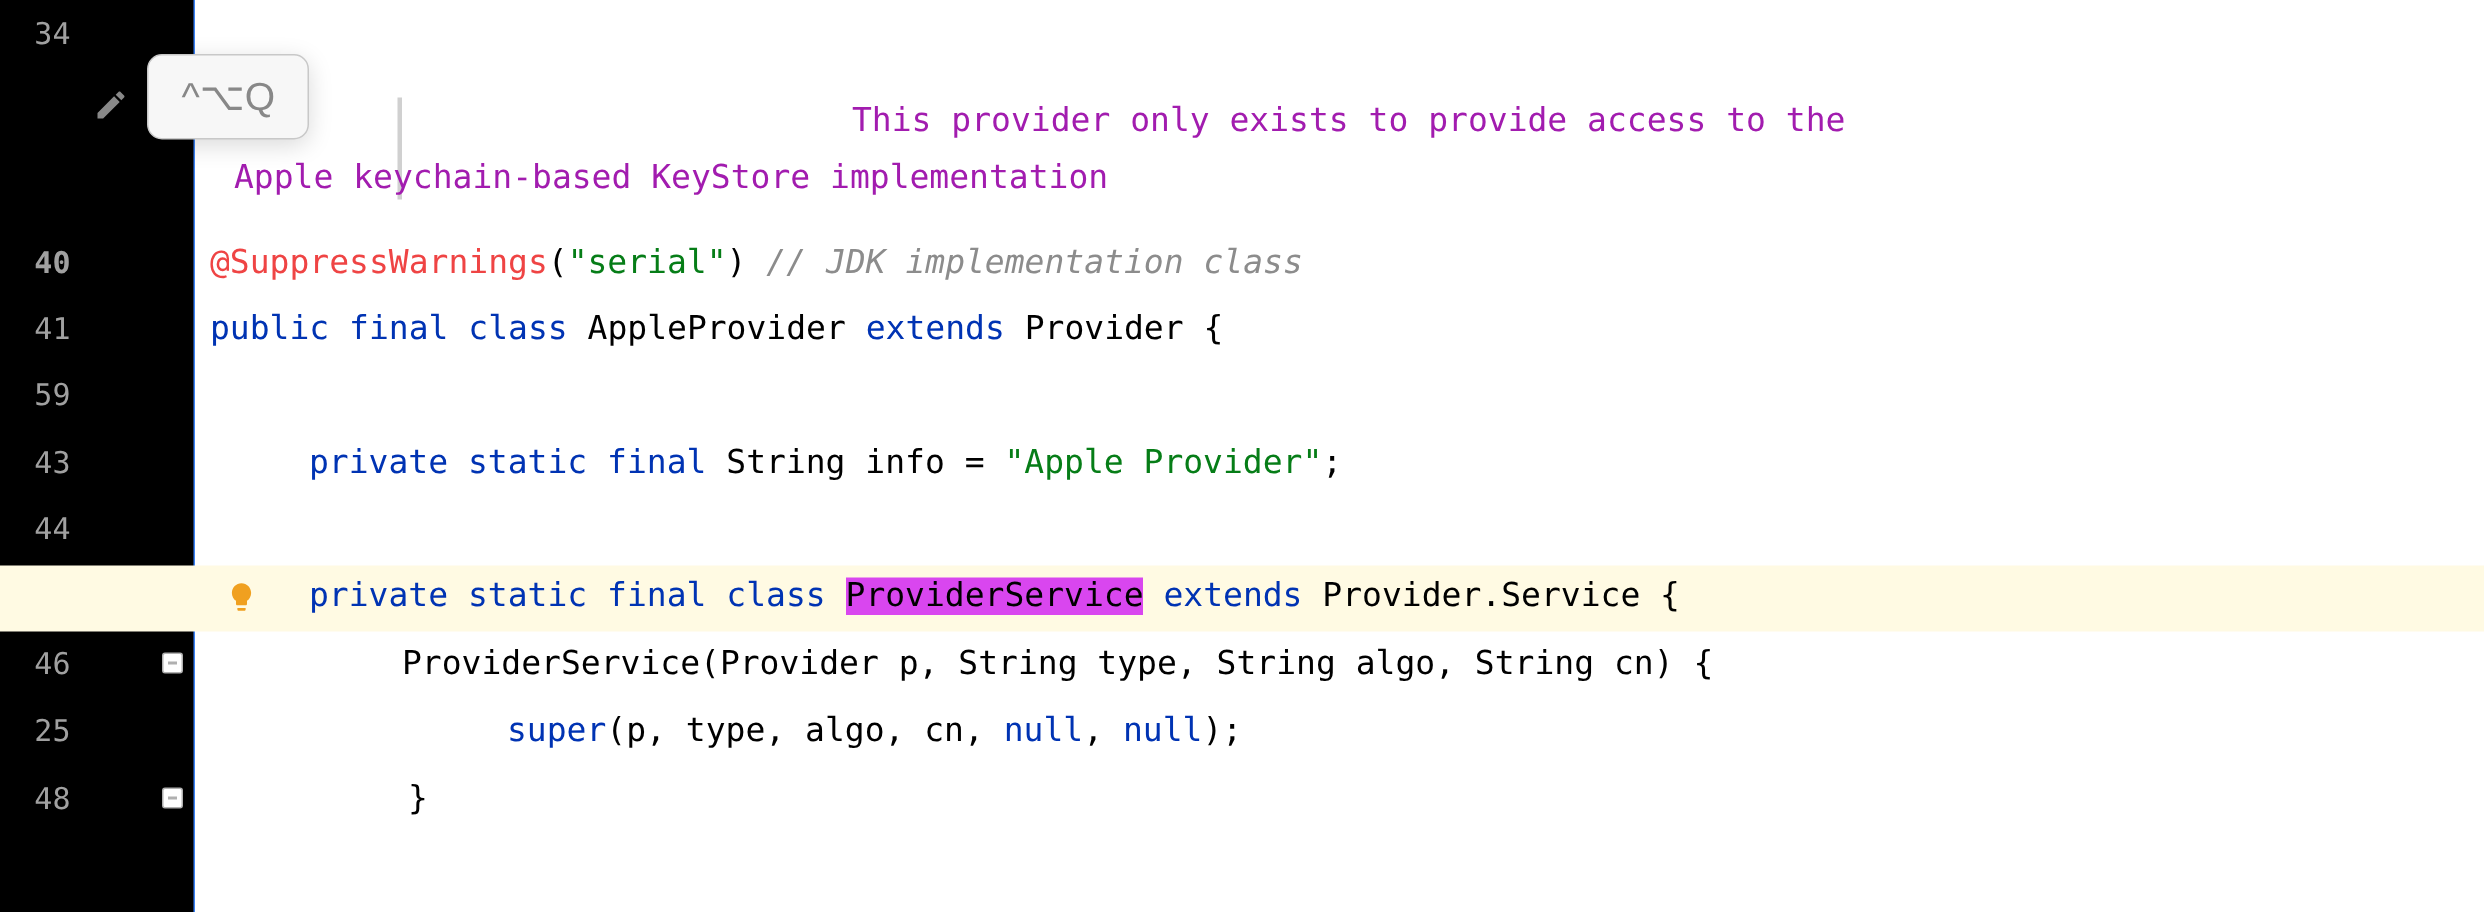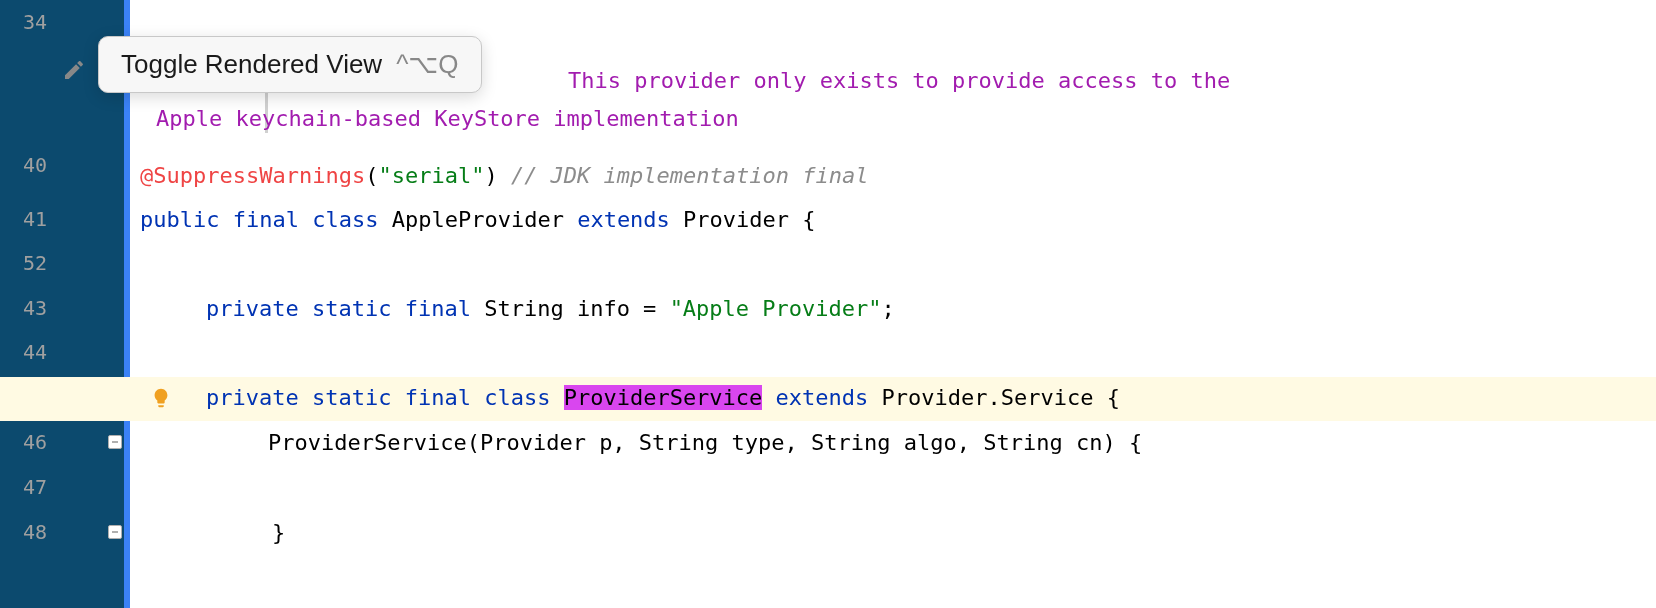--- a/index.html
+++ b/index.html
@@ -15,22 +15,22 @@
       width: 1656px;
       height: 608px;
       overflow: hidden;
     }
     .gutter {
       position: absolute;
       left: 0;
       top: 0;
       width: 130px;
       height: 100%;
-      background: #0c4a6e;
-      border-right: 6px solid #3b82f6;
+      background: #000000;
+      border-right: 1px solid #3b82f6;
       padding-left: 32px;
     }
     .line-numbers {
       position: absolute;
       left: 0;
       top: 0;
       width: 55px;
       height: 100%;
     }
     .line-number {
@@ -145,28 +145,28 @@
     .normal-text {
       color: #000000;
     }
   </style>
 </head>
 <body>
 
 <div class="gutter">
   <div class="line-numbers">
     <div class="line-number" style="top: 10px;">34</div>
-    <div class="line-number" style="top: 153px;">40</div>
+    <div class="line-number" style="top: 163px; font-weight: bold;">40</div>
     <div class="line-number" style="top: 207px; margin-left: 12px;">41</div>
-    <div class="line-number" style="top: 251px;">52</div>
+    <div class="line-number" style="top: 251px;">59</div>
     <div class="line-number" style="top: 296px;">43</div>
     <div class="line-number" style="top: 340px;">44</div>
     <div class="line-number" style="top: 385px;">45</div>
     <div class="line-number" style="top: 430px;">46</div>
-    <div class="line-number" style="top: 475px;">47</div>
+    <div class="line-number" style="top: 475px;">25</div>
     <div class="line-number" style="top: 520px;">48</div>
   </div>
 
   <div class="fold-marker" style="top: 390px;">
     <div class="fold-square"></div>
   </div>
   <div class="fold-marker" style="top: 435px;">
     <div class="fold-square"></div>
   </div>
   <div class="fold-marker" style="top: 525px;">
@@ -187,30 +187,30 @@
     <path d="M9 21c0 .55.45 1 1 1h4c.55 0 1-.45 1-1v-1H9v1zm3-19C8.14 2 5 5.14 5 9c0 2.38 1.19 4.47 3 5.74V17c0 .55.45 1 1 1h6c.55 0 1-.45 1-1v-2.26c1.81-1.27 3-3.36 3-5.74 0-3.86-3.14-7-7-7z" fill="#f0a020"></path>
   </svg>
 </div>
 
 <div class="code-area">
   <div class="javadoc-left-border" style="top: 65px; height: 68px;"></div>
 
   <div class="code-line javadoc" style="top: 68px; left: 438px;">This provider only exists to provide access to the</div>
   <div class="code-line javadoc" style="top: 106px; left: 26px;">Apple keychain-based KeyStore implementation</div>
 
-  <div class="code-line" style="top: 163px; left: 10px;"><span class="annotation">@SuppressWarnings</span><span class="normal-text">(</span><span class="string">"serial"</span><span class="normal-text">)</span><span class="comment"> // JDK implementation final</span></div>
+  <div class="code-line" style="top: 163px; left: 10px;"><span class="annotation">@SuppressWarnings</span><span class="normal-text">(</span><span class="string">"serial"</span><span class="normal-text">)</span><span class="comment"> // JDK implementation class</span></div>
 
   <div class="code-line" style="top: 207px; left: 10px;"><span class="keyword">public</span><span> </span><span class="keyword">final</span><span> </span><span class="keyword">class</span><span class="normal-text"> AppleProvider </span><span class="keyword">extends</span><span class="normal-text"> Provider {</span></div>
 
   <div class="code-line" style="top: 296px; left: 76px;"><span class="keyword">private</span><span> </span><span class="keyword">static</span><span> </span><span class="keyword">final</span><span class="normal-text"> String info = </span><span class="string">"Apple Provider"</span><span class="normal-text">;</span></div>
 
   <div class="code-line" style="top: 385px; left: 76px;"><span class="keyword">private</span><span> </span><span class="keyword">static</span><span> </span><span class="keyword">final</span><span> </span><span class="keyword">class</span><span> </span><span class="normal-text identifier-highlight">ProviderService</span><span> </span><span class="keyword">extends</span><span class="normal-text"> Provider.Service {</span></div>
 
   <div class="code-line normal-text" style="top: 430px; left: 138px;">ProviderService(Provider p, String type, String algo, String cn) {</div>
 
+  <div class="code-line" style="top: 475px; left: 208px;"><span class="keyword">super</span><span class="normal-text">(p, type, algo, cn, </span><span class="keyword">null</span><span class="normal-text">, </span><span class="keyword">null</span><span class="normal-text">);</span></div>
 
   <div class="code-line normal-text" style="top: 520px; left: 142px;">}</div>
 </div>
 
 <div class="tooltip">
-  <span class="tooltip-text">Toggle Rendered View</span>
   <span class="tooltip-shortcut">^⌥Q</span>
 </div>
 
 </body></html>

